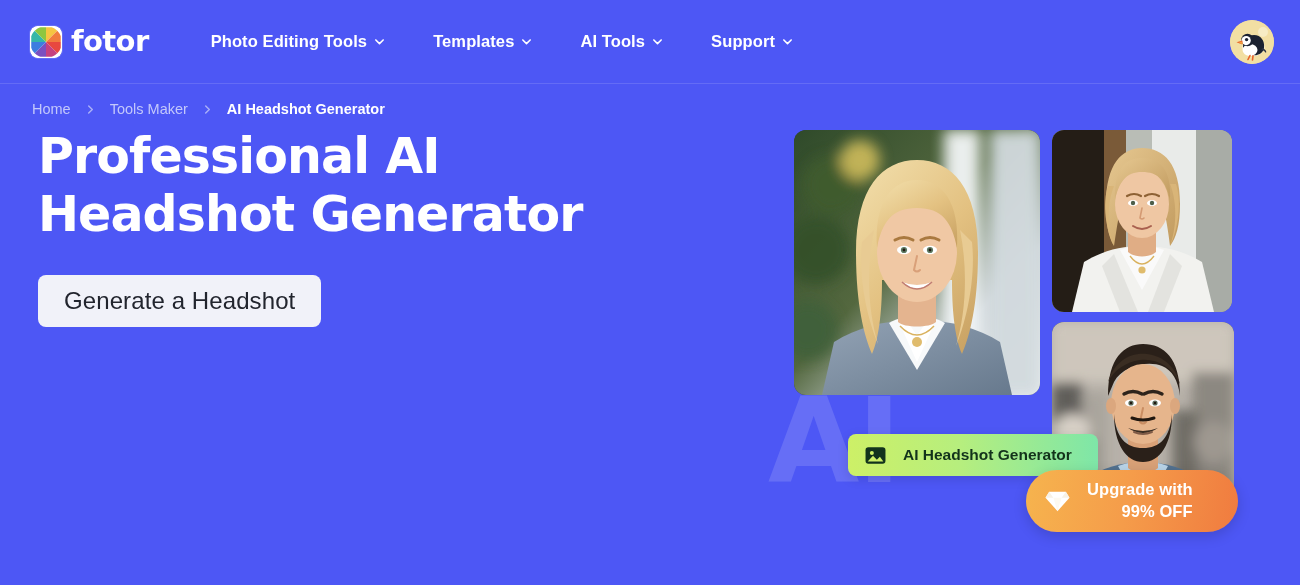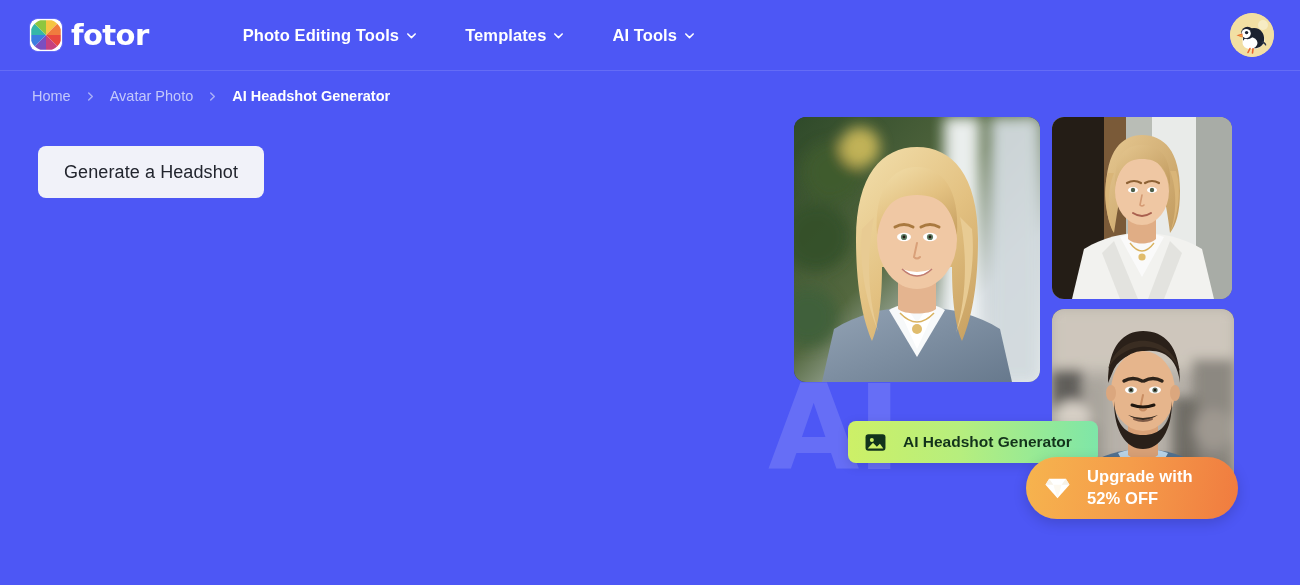--- a/index.html
+++ b/index.html
@@ -13,28 +13,27 @@
   body {
     font-family: "Liberation Sans", sans-serif;
     background: #4d57f5;
     color: #ffffff;
     -webkit-font-smoothing: antialiased;
   }
 
   
   #header {
     position: relative;
-    height: 71px;
+    height: 84px;
     width: 100%;
     background: #4d57f5;
     display: flex;
     align-items: center;
     padding: 0 26px 0 30px;
     border-bottom: 1px solid rgba(255,255,255,0.13);
-    gap: 32px;
   }
 
   #brand {
     display: flex;
     align-items: center;
     gap: 9px;
     margin-right: 38px;
     cursor: pointer;
   }
 
@@ -171,21 +170,21 @@
 
   #cta-button {
     margin-top: 31px;
     display: inline-flex;
     align-items: center;
     justify-content: center;
     height: 52px;
     padding: 8px 26px;
     background: #f1f2f9;
     color: #22252e;
-    font-size: 18px;
+    font-size: 24px;
     font-weight: 500;
     border: none;
     border-radius: 8px;
     cursor: pointer;
     font-family: "Liberation Sans", sans-serif;
     letter-spacing: 0.1px;
   }
 
   
   #hero-right {
@@ -258,21 +257,21 @@
     cursor: pointer;
     box-shadow: 0 4px 14px rgba(0,0,0,0.16);
   }
   #badge-upgrade-icon { width: 27px; height: 24px; flex: 0 0 auto; }
   #badge-upgrade-text {
     font-size: 16.5px;
     font-weight: 700;
     line-height: 1.32;
     letter-spacing: 0.1px;
   }
-  #badge-upgrade-text span { display: block; }
+  #badge-upgrade-text span { display: block; text-align: right; }
 </style>
 </head>
 <body>
 
 <div id="header">
 
   <div id="brand">
     <span id="brand-mark">
       <svg viewBox="0 0 32 32" width="32" height="32" aria-hidden="true">
         <defs>
@@ -322,20 +321,28 @@
 
     <div class="nav-item">
       <span>AI Tools</span>
       <span class="chev">
         <svg viewBox="0 0 12 12" width="11" height="11">
             <path d="M2 4.3 L6 8.3 L10 4.3" fill="none" stroke="#ffffff" stroke-width="1.7" stroke-linecap="round" stroke-linejoin="round"></path>
           </svg>
       </span>
     </div>
 
+    <div class="nav-item">
+      <span>Support</span>
+      <span class="chev">
+        <svg viewBox="0 0 12 12" width="11" height="11">
+            <path d="M2 4.3 L6 8.3 L10 4.3" fill="none" stroke="#ffffff" stroke-width="1.7" stroke-linecap="round" stroke-linejoin="round"></path>
+          </svg>
+      </span>
+    </div>
 
   </nav>
 
   <div id="header-right">
     <span id="avatar">
       <svg viewBox="0 0 44 44" width="44" height="44" aria-hidden="true">
         <defs>
             <clipPath id="avClip">
               <circle cx="22" cy="22" r="22"></circle>
             </clipPath>
@@ -359,32 +366,33 @@
   </div>
 </div>
 
 <div id="breadcrumb">
   <span class="crumb">Home</span>
   <span class="crumb-sep">
     <svg viewBox="0 0 10 12" width="9" height="11">
         <path d="M3 2 L7 6 L3 10" fill="none" stroke="#aab0f7" stroke-width="1.6" stroke-linecap="round" stroke-linejoin="round"></path>
       </svg>
   </span>
-  <span class="crumb">Avatar Photo</span>
+  <span class="crumb">Tools Maker</span>
   <span class="crumb-sep">
     <svg viewBox="0 0 10 12" width="9" height="11">
         <path d="M3 2 L7 6 L3 10" fill="none" stroke="#aab0f7" stroke-width="1.6" stroke-linecap="round" stroke-linejoin="round"></path>
       </svg>
   </span>
   <span class="crumb current">AI Headshot Generator</span>
 </div>
 
 <div id="hero">
 
   <div id="hero-left">
+    <h1 id="hero-title">Professional AI Headshot Generator</h1>
     <button id="cta-button">Generate a Headshot</button>
   </div>
 
   <div id="hero-right">
 
     <div id="ai-watermark">AI</div>
 
     <div class="photo" id="photo-main">
       <svg viewBox="0 0 246 265" preserveAspectRatio="xMidYMid slice" aria-hidden="true">
         <defs>
@@ -564,18 +572,18 @@
       <span id="badge-upgrade-icon">
         <svg viewBox="0 0 28 26" width="27" height="24" aria-hidden="true">
           <path d="M5 3 L23 3 L27 9.5 L14 24 L1 9.5 Z" fill="#ffffff"></path>
           <path d="M5 3 L9.5 9.5 L1 9.5 Z" fill="#f7f2e7"></path>
           <path d="M23 3 L18.5 9.5 L27 9.5 Z" fill="#f7f2e7"></path>
           <path d="M9.5 9.5 L18.5 9.5 L14 24 Z" fill="#fdf9f0"></path>
         </svg>
       </span>
       <span id="badge-upgrade-text">
         <span>Upgrade with</span>
-        <span>52% OFF</span>
+        <span>99% OFF</span>
       </span>
     </div>
 
   </div>
 </div>
 
 </body></html>

